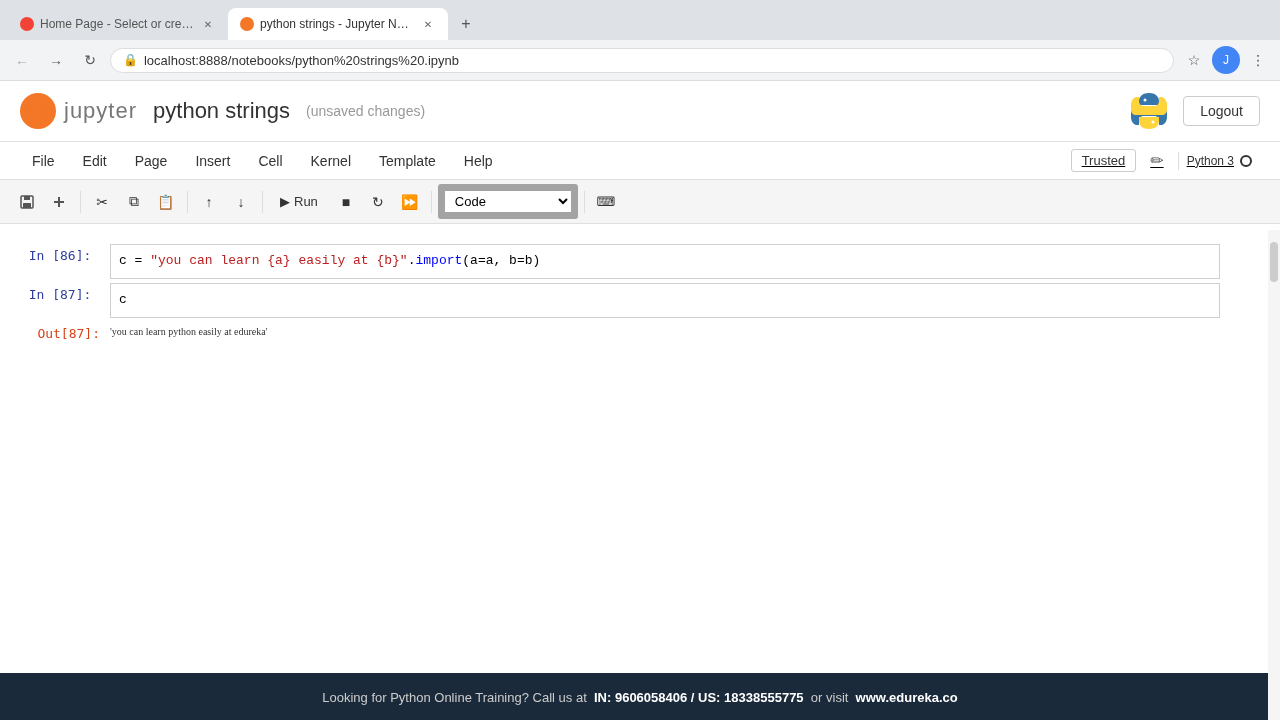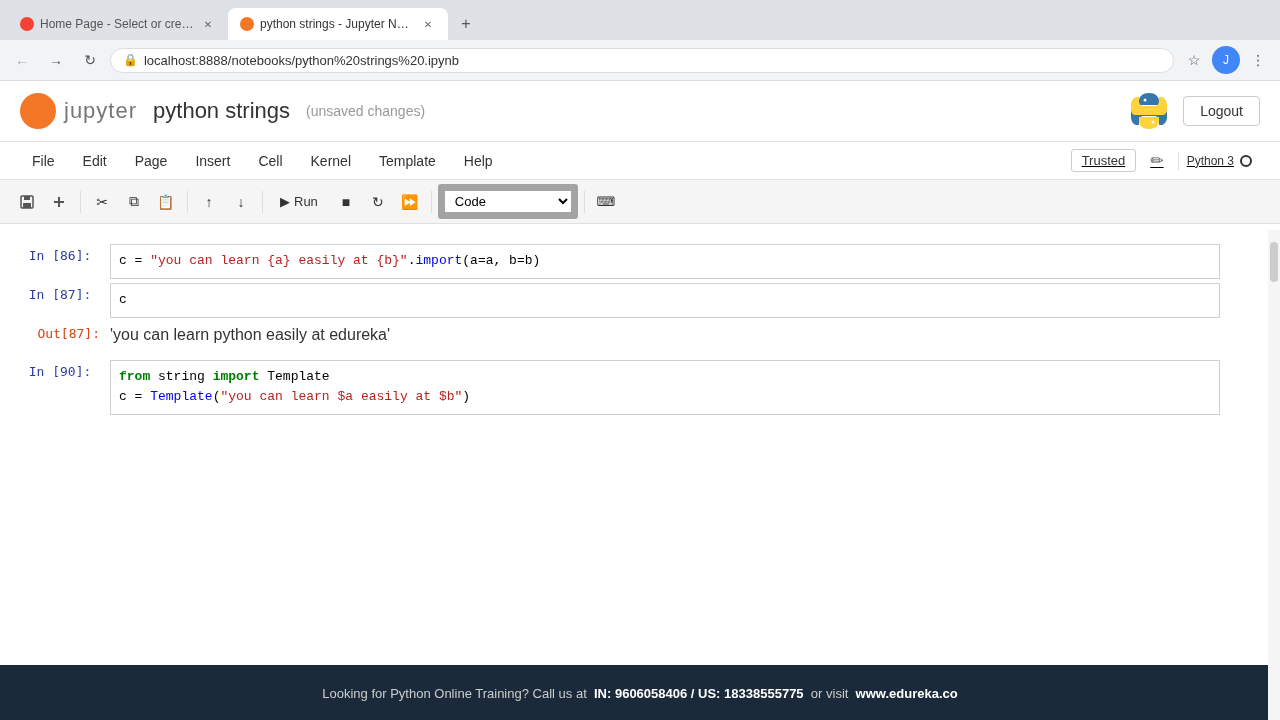--- a/index.html
+++ b/index.html
@@ -362,34 +362,34 @@
       min-width: 90px;
       text-align: right;
       padding-right: 10px;
       font-family: monospace;
       font-size: 13px;
       color: #D84315;
       padding-top: 4px;
       flex-shrink: 0;
     }
     .output-content {
-      font-family: Liberation Sans, sans-serif;
-      font-size: 16px;
+      font-family: Liberation Serif, serif;
+      font-size: 10px;
       color: #333;
       padding-top: 4px;
     }
 
     
     .bottom-banner {
       background: #1a2a3a;
       color: #ccc;
       text-align: center;
       padding: 12px;
       font-size: 13px;
-      height: 56px;
+      height: 48px;
       display: flex;
       align-items: center;
       justify-content: center;
     }
     .bottom-banner strong { color: #fff; }
 
     
     .py-logo {
       display: flex; align-items: center; justify-content: center;
       width: 44px; height: 44px;
@@ -552,33 +552,20 @@
       </div>
     </div>
 
     <div class="output-row">
       <div class="output-prompt">Out[87]:</div>
       <div class="output-content">'you can learn python easily at edureka'</div>
     </div>
 
     <div style="height:12px"></div>
 
-    <div class="cell">
-      <div class="cell-prompt">In [90]:</div>
-      <div class="cell-content">
-        <div class="cell-input">
-          <span>
-            <span class="kw">from</span> string <span class="kw">import</span> Template
-          </span><br>
-          <span>
-            c = <span class="fn">Template</span>(<span class="str">"you can learn $a easily at $b"</span>)
-          </span>
-        </div>
-      </div>
-    </div>
 
     <div style="height:12px"></div>
 
 
     <div class="notebook-scroll" style="position:fixed;right:0;top:230px;bottom:40px;width:12px;background:#f5f5f5;">
       <div class="scroll-thumb"></div>
     </div>
 
   </div>
 

